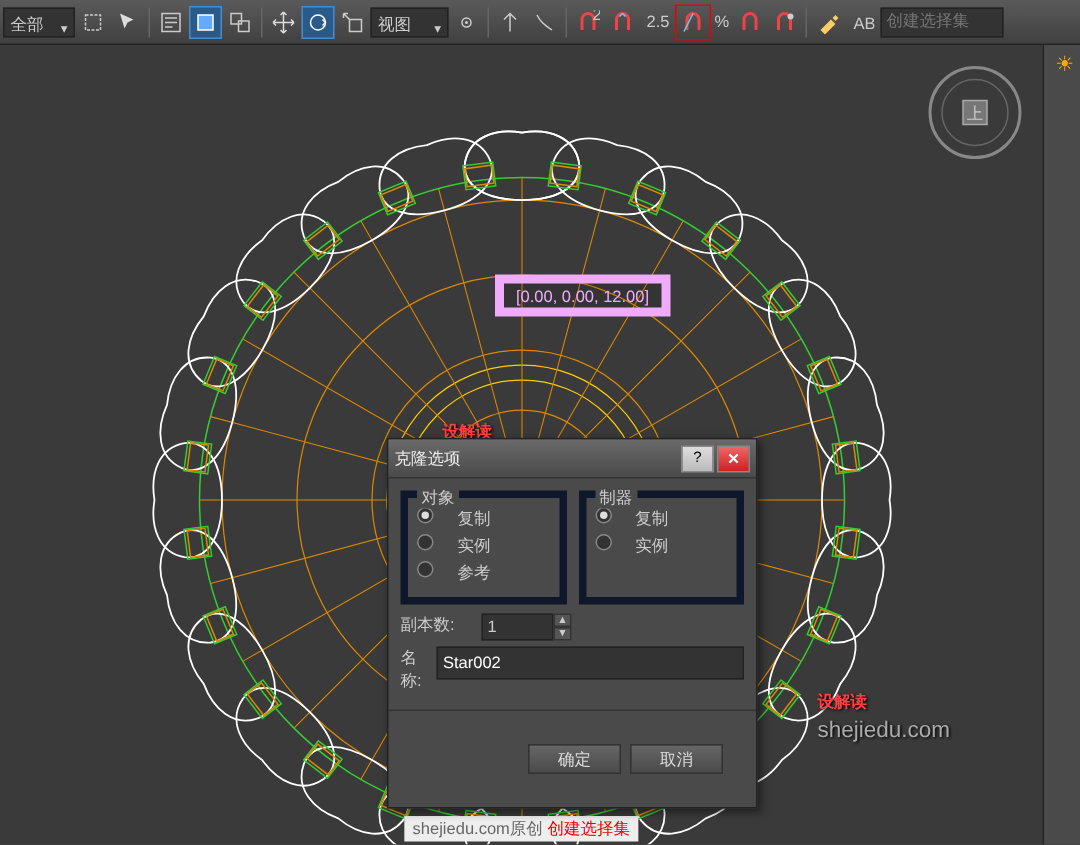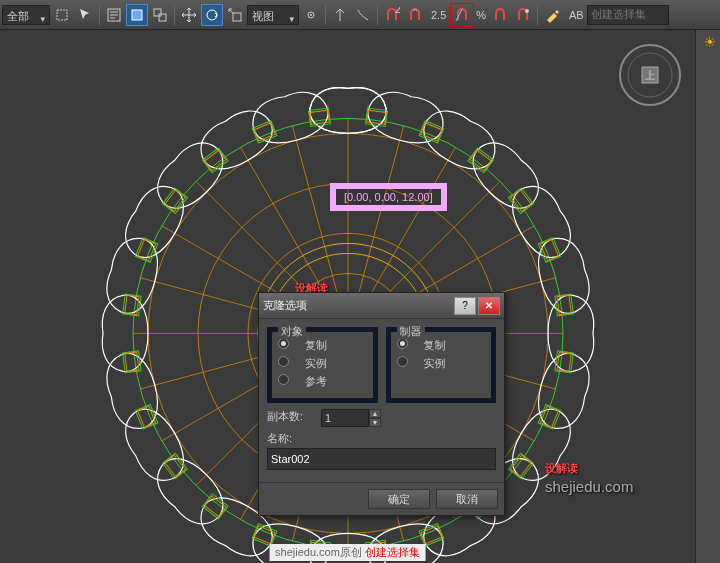--- a/index.html
+++ b/index.html
@@ -39,21 +39,21 @@
 .rad{display:flex;align-items:flex-start;gap:16px;margin:3px 0;cursor:pointer}
 .rad .dot{width:11px;height:11px;border-radius:50%;border:1px solid #888;background:#333;display:flex;align-items:center;justify-content:center}
 .rad.on .dot::after{content:"";width:5px;height:5px;border-radius:50%;background:#ddd}
 .fld{display:flex;align-items:flex-start;margin:4px 0;gap:6px}
 .fld .lab{width:48px}
 .spin{display:flex;align-items:center}
 .spin input{width:48px;height:18px;background:#333;border:1px solid #222;color:#ccc;padding:0 3px;text-align:left}
 .spin .updn{width:12px;display:flex;flex-direction:column}
 .spin .updn div{height:9px;background:#555;border:1px solid #333;font-size:7px;line-height:7px;text-align:center;cursor:pointer;color:#ccc}
 .name-in{width:100%;height:22px;background:#333;border:1px solid #222;color:#fff;padding:0 3px}
-.dlg-btns{display:flex;justify-content:flex-end;padding:6px;gap:6px;border-top:1px solid #333}
+.dlg-btns{display:flex;justify-content:flex-end;padding:22px;gap:6px;border-top:1px solid #333}
 .dlg-btns button{width:62px;height:20px;background:linear-gradient(#666,#4a4a4a);border:1px solid #333;color:#ddd;cursor:pointer}
 </style>
 </head>
 <body>
 
 <div class="toolbar">
   <div class="sel">
     <span>全部</span>
     <span class="arr">▾</span>
   </div>
@@ -349,21 +349,21 @@
       <div class="fld">
         <span class="lab">副本数:</span>
         <div class="spin">
           <input value="1" style="">
           <div class="updn">
               <div>▲</div>
               <div>▼</div>
             </div>
         </div>
       </div>
-      <div class="fld" style="flex-direction:column;align-items:stretch;gap:2px">
+      <div class="fld" style="flex-direction:row;align-items:stretch;gap:2px">
         <span>名称:</span>
         <input class="name-in" value="Star002" style="">
       </div>
     </div>
     <div class="dlg-btns">
       <button>确定</button>
       <button>取消</button>
     </div>
   </div>
 </div>

